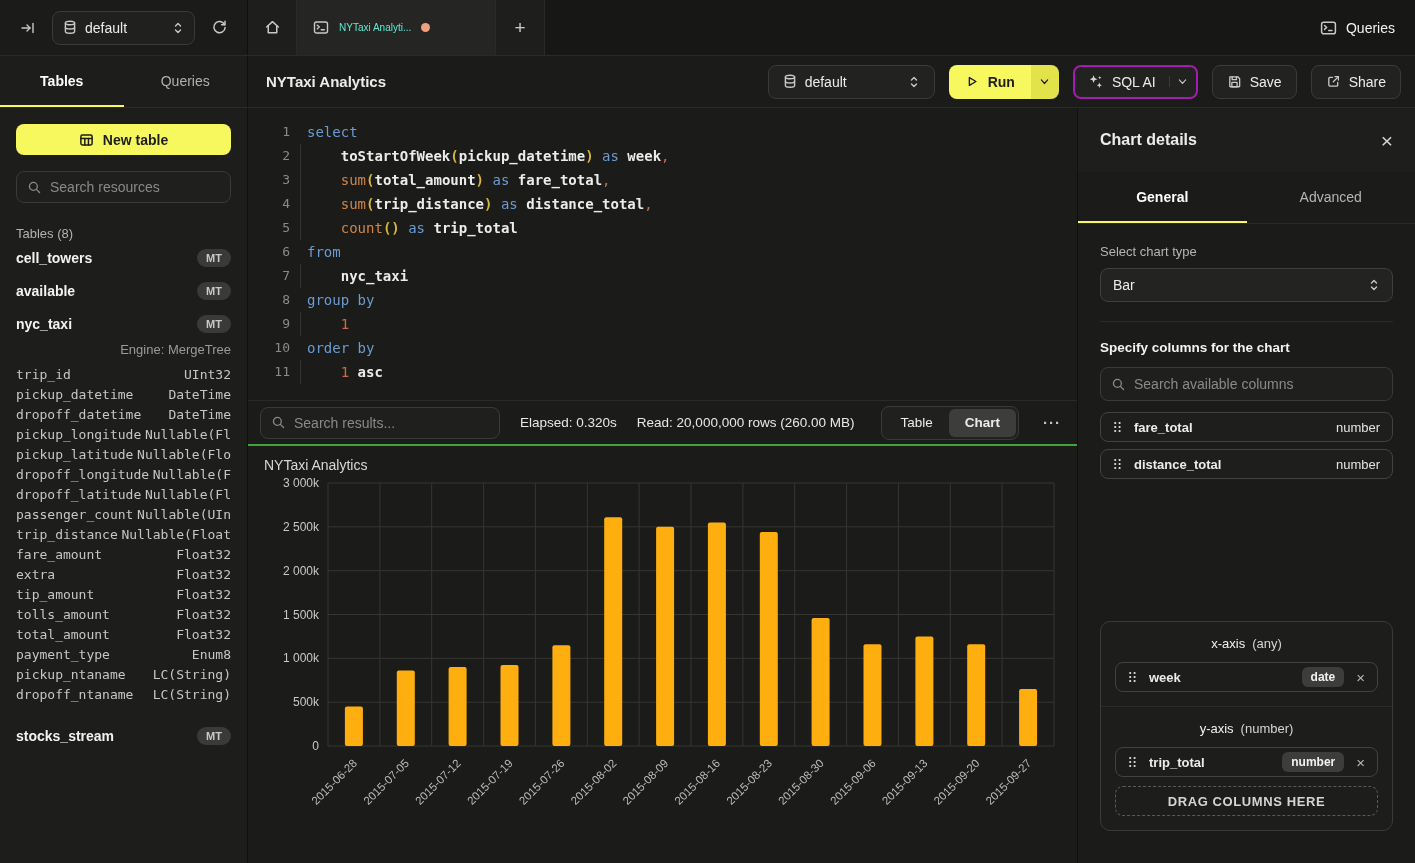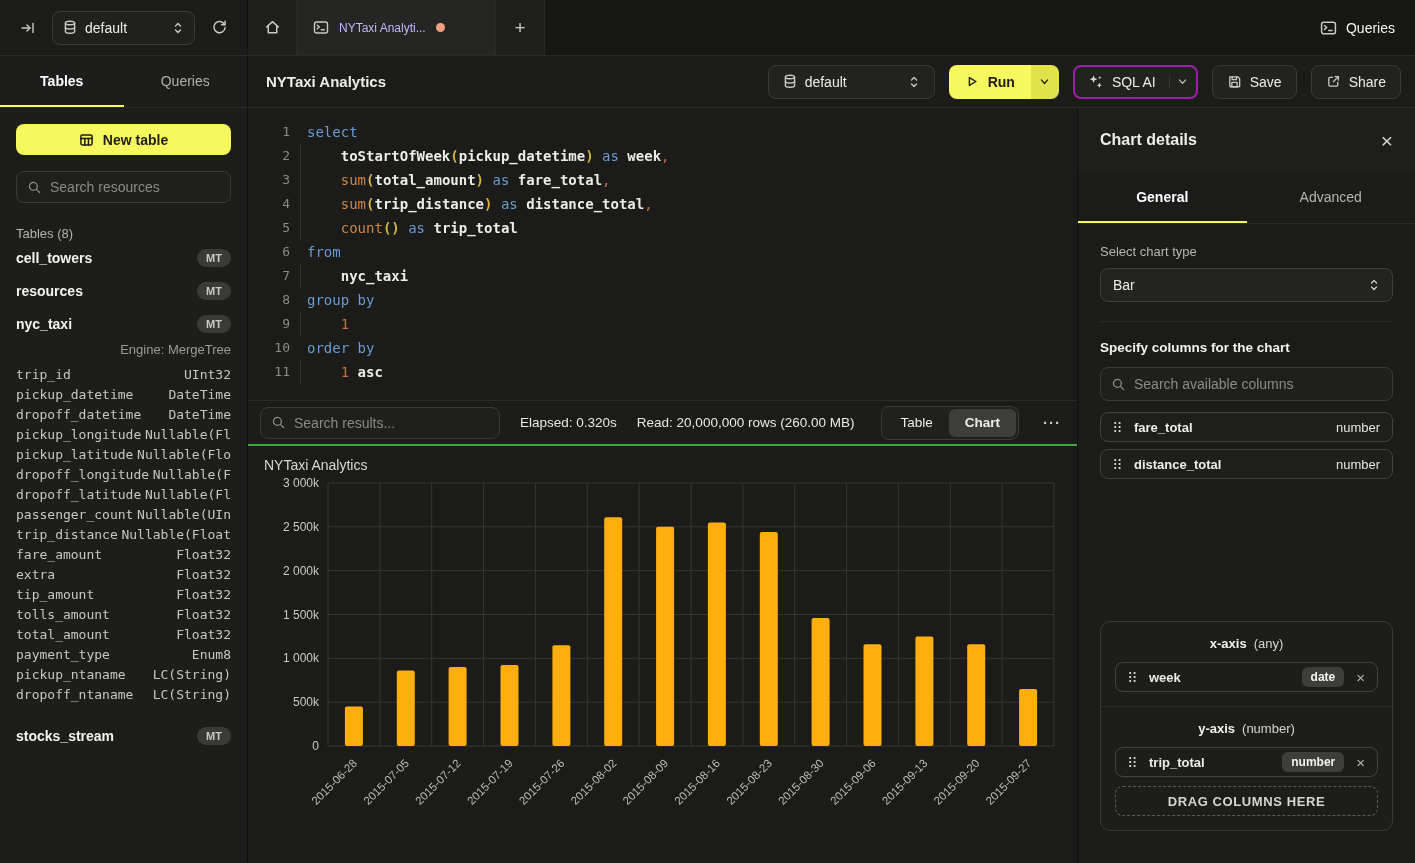--- a/index.html
+++ b/index.html
@@ -9,21 +9,21 @@
   svg{display:block;}
   
   .topbar{height:56px;display:flex;align-items:stretch;background:#171715;border-bottom:1px solid #2a2a28;flex:none;}
   .topbar-left{width:248px;display:flex;align-items:center;gap:10px;padding:0 14px;background:#1b1b19;border-right:1px solid #101010;}
   .icon-btn{display:flex;align-items:center;justify-content:center;width:28px;height:28px;border-radius:6px;cursor:pointer;flex:none;}
   .db-pill{flex:1;display:flex;align-items:center;gap:8px;height:34px;border:1px solid #3a3a38;border-radius:8px;background:#20201e;padding:0 10px;cursor:pointer;}
   .db-pill .grow{flex:1;font-size:14px;}
   .tabstrip{display:flex;align-items:stretch;background:#1e1e1c;border-right:1px solid #2a2a28;}
   .home-tab{width:48px;display:flex;align-items:center;justify-content:center;cursor:pointer;}
   .q-tab{display:flex;align-items:center;gap:10px;padding:0 16px;background:#252523;border-left:1px solid #2a2a28;border-right:1px solid #2a2a28;cursor:pointer;min-width:200px;}
-  .q-tab .t-label{font-size:12px;color:#c4b5fd;}
+  .q-tab .t-label{font-size:10px;color:#5eead4;}
   .dot{width:9px;height:9px;border-radius:50%;background:#f0a080;flex:none;}
   .plus-tab{width:48px;display:flex;align-items:center;justify-content:center;font-size:19px;color:#c9c9c7;cursor:pointer;}
   .topbar-spacer{flex:1;}
   .queries-btn{display:flex;align-items:center;gap:9px;padding:0 20px;font-size:14px;color:#f2f2f0;cursor:pointer;}
   
   .row2{height:52px;display:flex;flex:none;border-bottom:1px solid #2a2a28;}
   .sb-tabs{width:248px;display:flex;background:#1d1d1b;border-right:1px solid #101010;flex:none;}
   .sb-tab{flex:1;display:flex;align-items:center;justify-content:center;font-size:14px;color:#b0b0ae;border-bottom:2px solid transparent;cursor:pointer;}
   .sb-tab.active{color:#fff;font-weight:700;border-bottom-color:#f7f75e;}
   .toolbar{flex:1;display:flex;align-items:center;gap:14px;padding:0 14px 0 18px;background:#1b1b19;}
@@ -94,21 +94,21 @@
   .col-search{margin-top:12px;height:34px;}
   .chips{margin-top:11px;}
   .chip{height:30px;display:flex;align-items:center;gap:12px;border:1px solid #424240;border-radius:8px;padding:0 12px;margin-bottom:7px;cursor:grab;background:#1e1e1c;}
   .chip-name{font-size:13px;font-weight:600;flex:1;}
   .chip-type{font-size:13px;color:#e3e3e1;}
   .type-pill{background:#3d3d3b;border-radius:6px;padding:3px 9px;font-size:12px;font-weight:600;color:#f2f2f0;}
   .chip-x{color:#b5b5b3;font-size:15px;cursor:pointer;line-height:1;}
   .axes-box{margin-top:auto;border:1px solid #3a3a38;border-radius:10px;background:#1d1d1b;}
   .axes-section{padding:14px;}
   .axes-head{text-align:center;font-size:13px;margin-bottom:11px;color:#f2f2f0;}
-  .axes-head b{font-weight:700;text-align:center;}
+  .axes-head b{font-weight:400;text-align:center;}
   .axes-head .hint{color:#d5d5d3;margin-left:7px;font-weight:400;}
   .axes-divider{border-top:1px solid #2a2a28;}
   .axes-box .chip{margin-bottom:0;background:#1d1d1b;}
   .dropzone{margin-top:9px;height:30px;display:flex;align-items:center;justify-content:center;border:1px dashed #5a5a58;border-radius:8px;font-size:13px;font-weight:700;letter-spacing:.6px;color:#d5d5d3;}
   .ic{stroke:#c9c9c7;fill:none;stroke-width:1.4;stroke-linecap:round;stroke-linejoin:round;}
   .ic-dark{stroke:#1d1d1b;fill:none;stroke-width:1.6;stroke-linecap:round;stroke-linejoin:round;}
   .ic-dim{stroke:#8a8a88;fill:none;stroke-width:1.4;stroke-linecap:round;}
 </style>
 </head>
 <body>
@@ -263,21 +263,21 @@
           </svg>
         <input type="text" placeholder="Search resources" style="">
       </div>
       <div class="sb-section">Tables (8)</div>
       <div id="tables-list">
           <div class="sb-table-row">
             <span class="sb-table-name">cell_towers</span>
             <span class="mt-badge">MT</span>
           </div>
           <div class="sb-table-row">
-            <span class="sb-table-name">resources</span>
+            <span class="sb-table-name">available</span>
             <span class="mt-badge">MT</span>
           </div>
           <div class="sb-table-row">
             <span class="sb-table-name">nyc_taxi</span>
             <span class="mt-badge">MT</span>
           </div>
           <div class="sb-engine">Engine: MergeTree</div>
           <div class="sb-cols">
             <div class="sb-col-row">
                 <span>trip_id</span>

